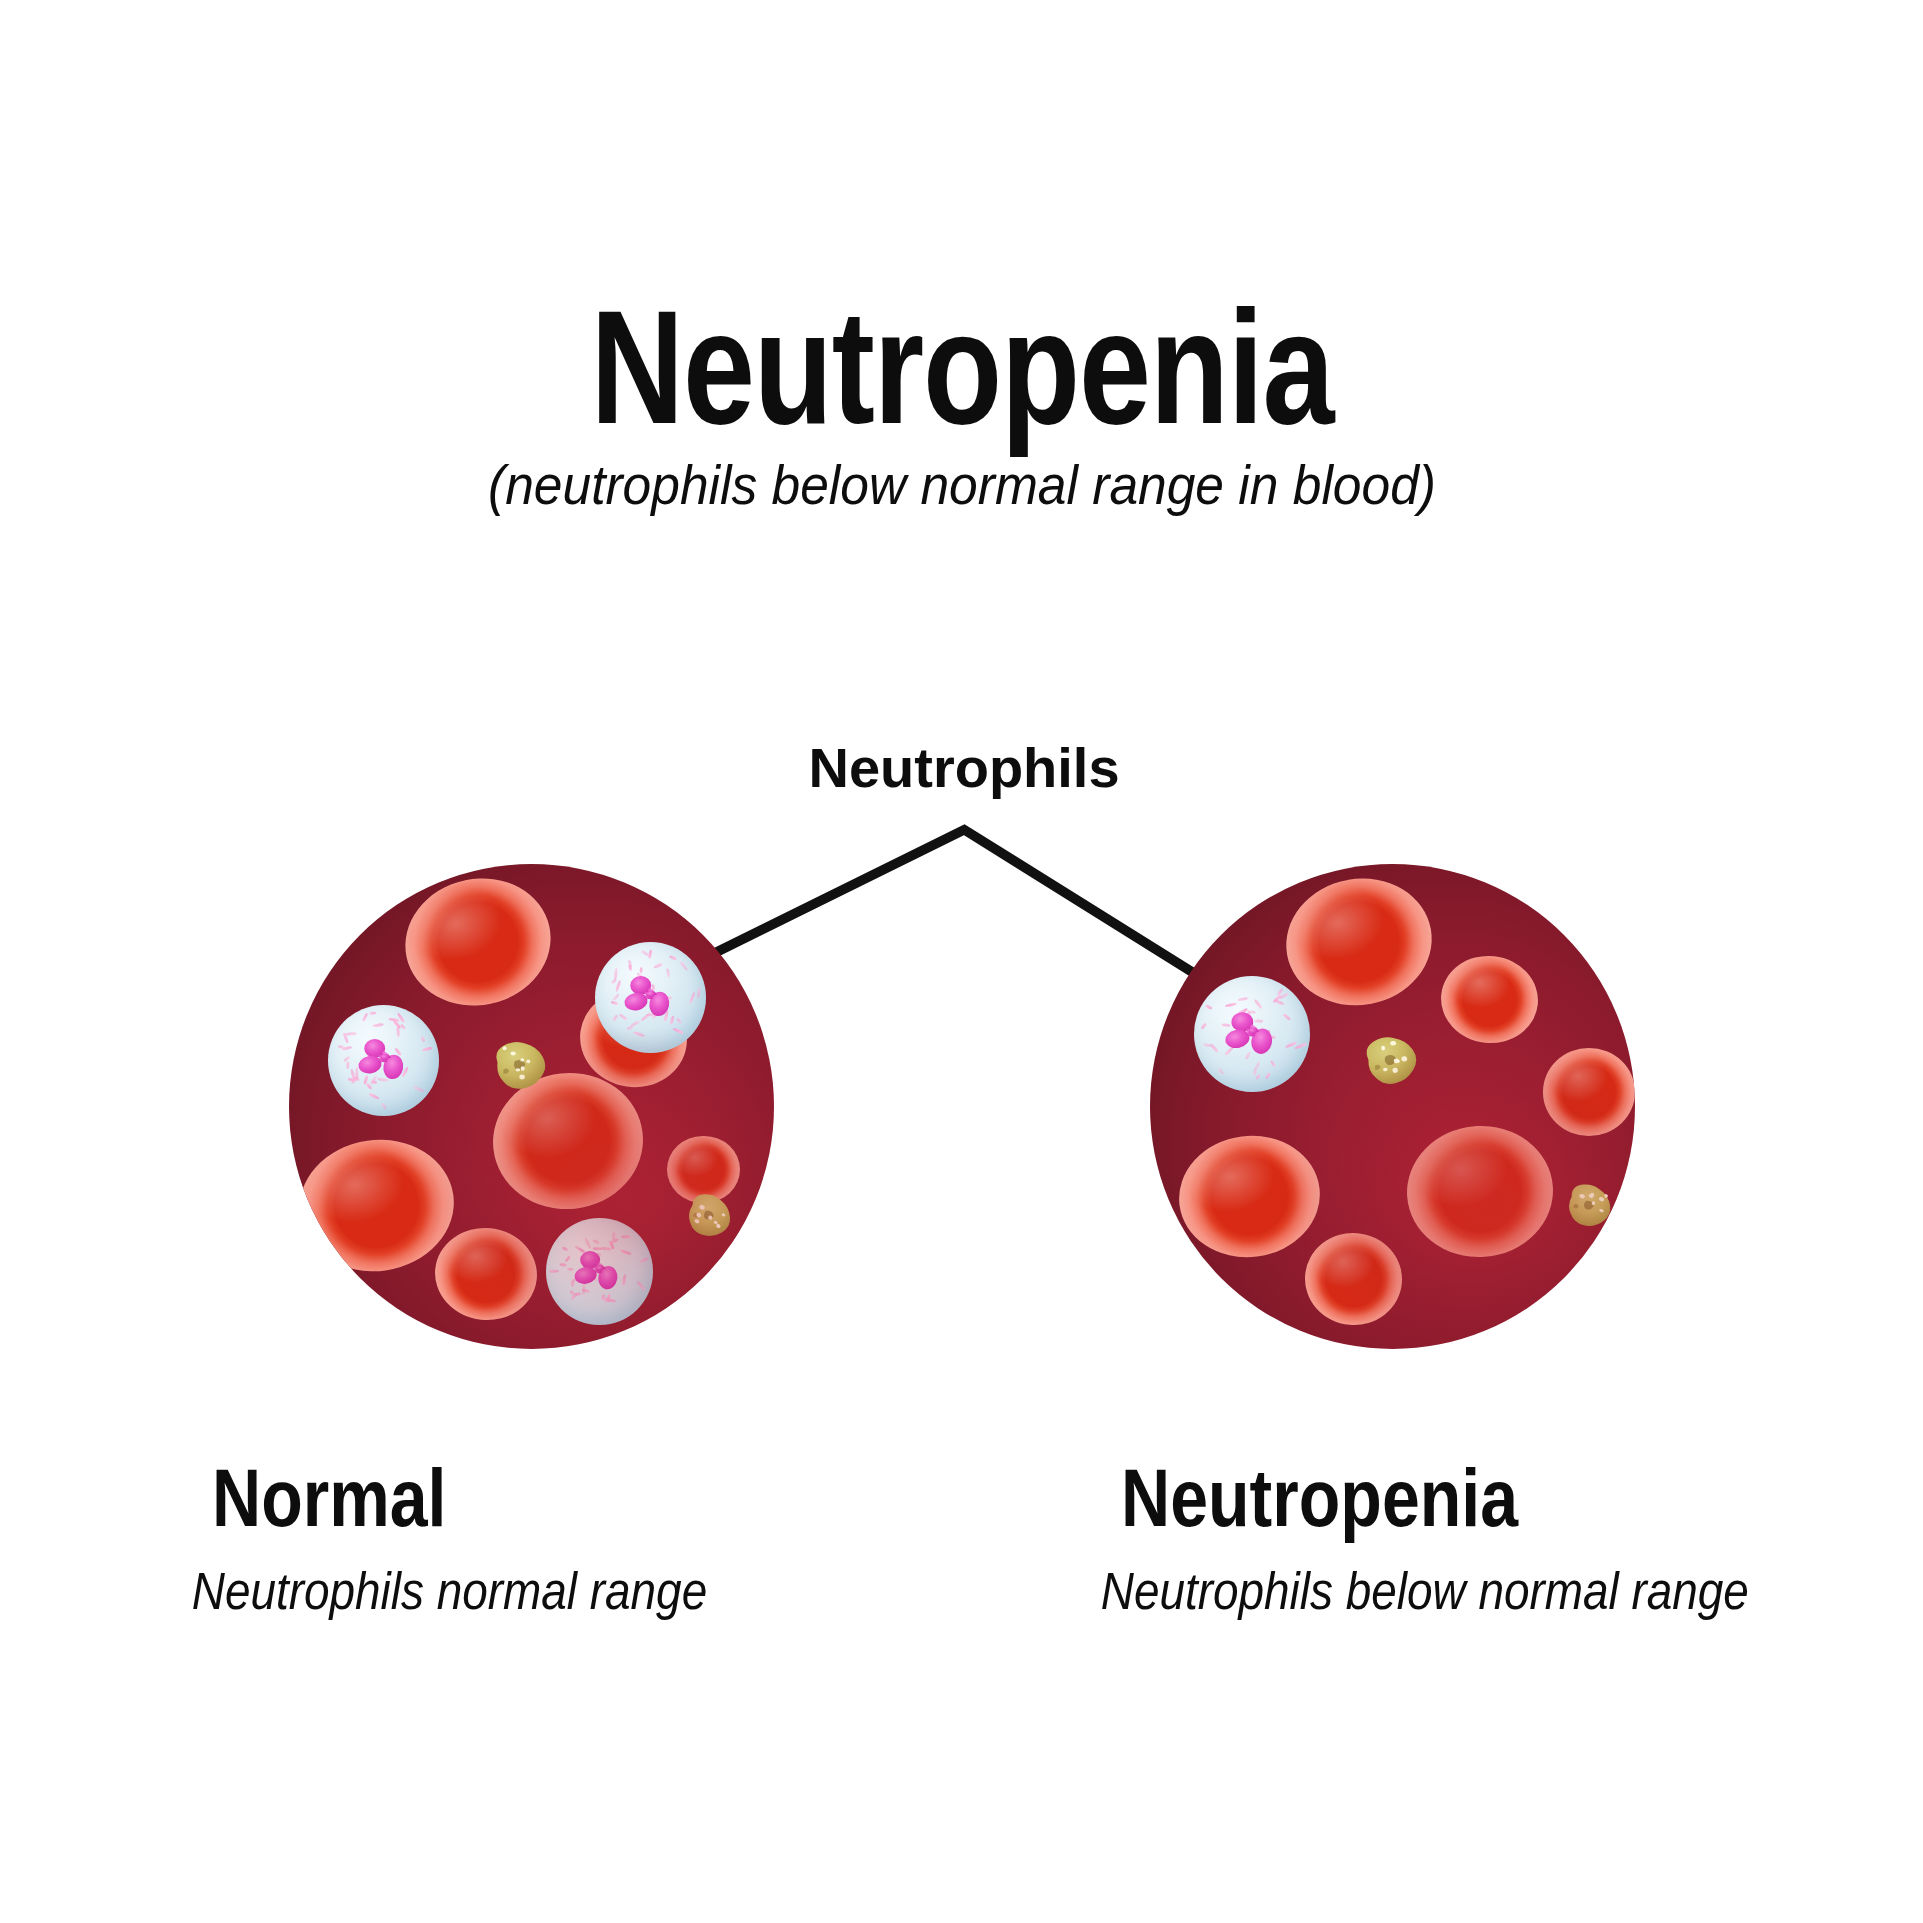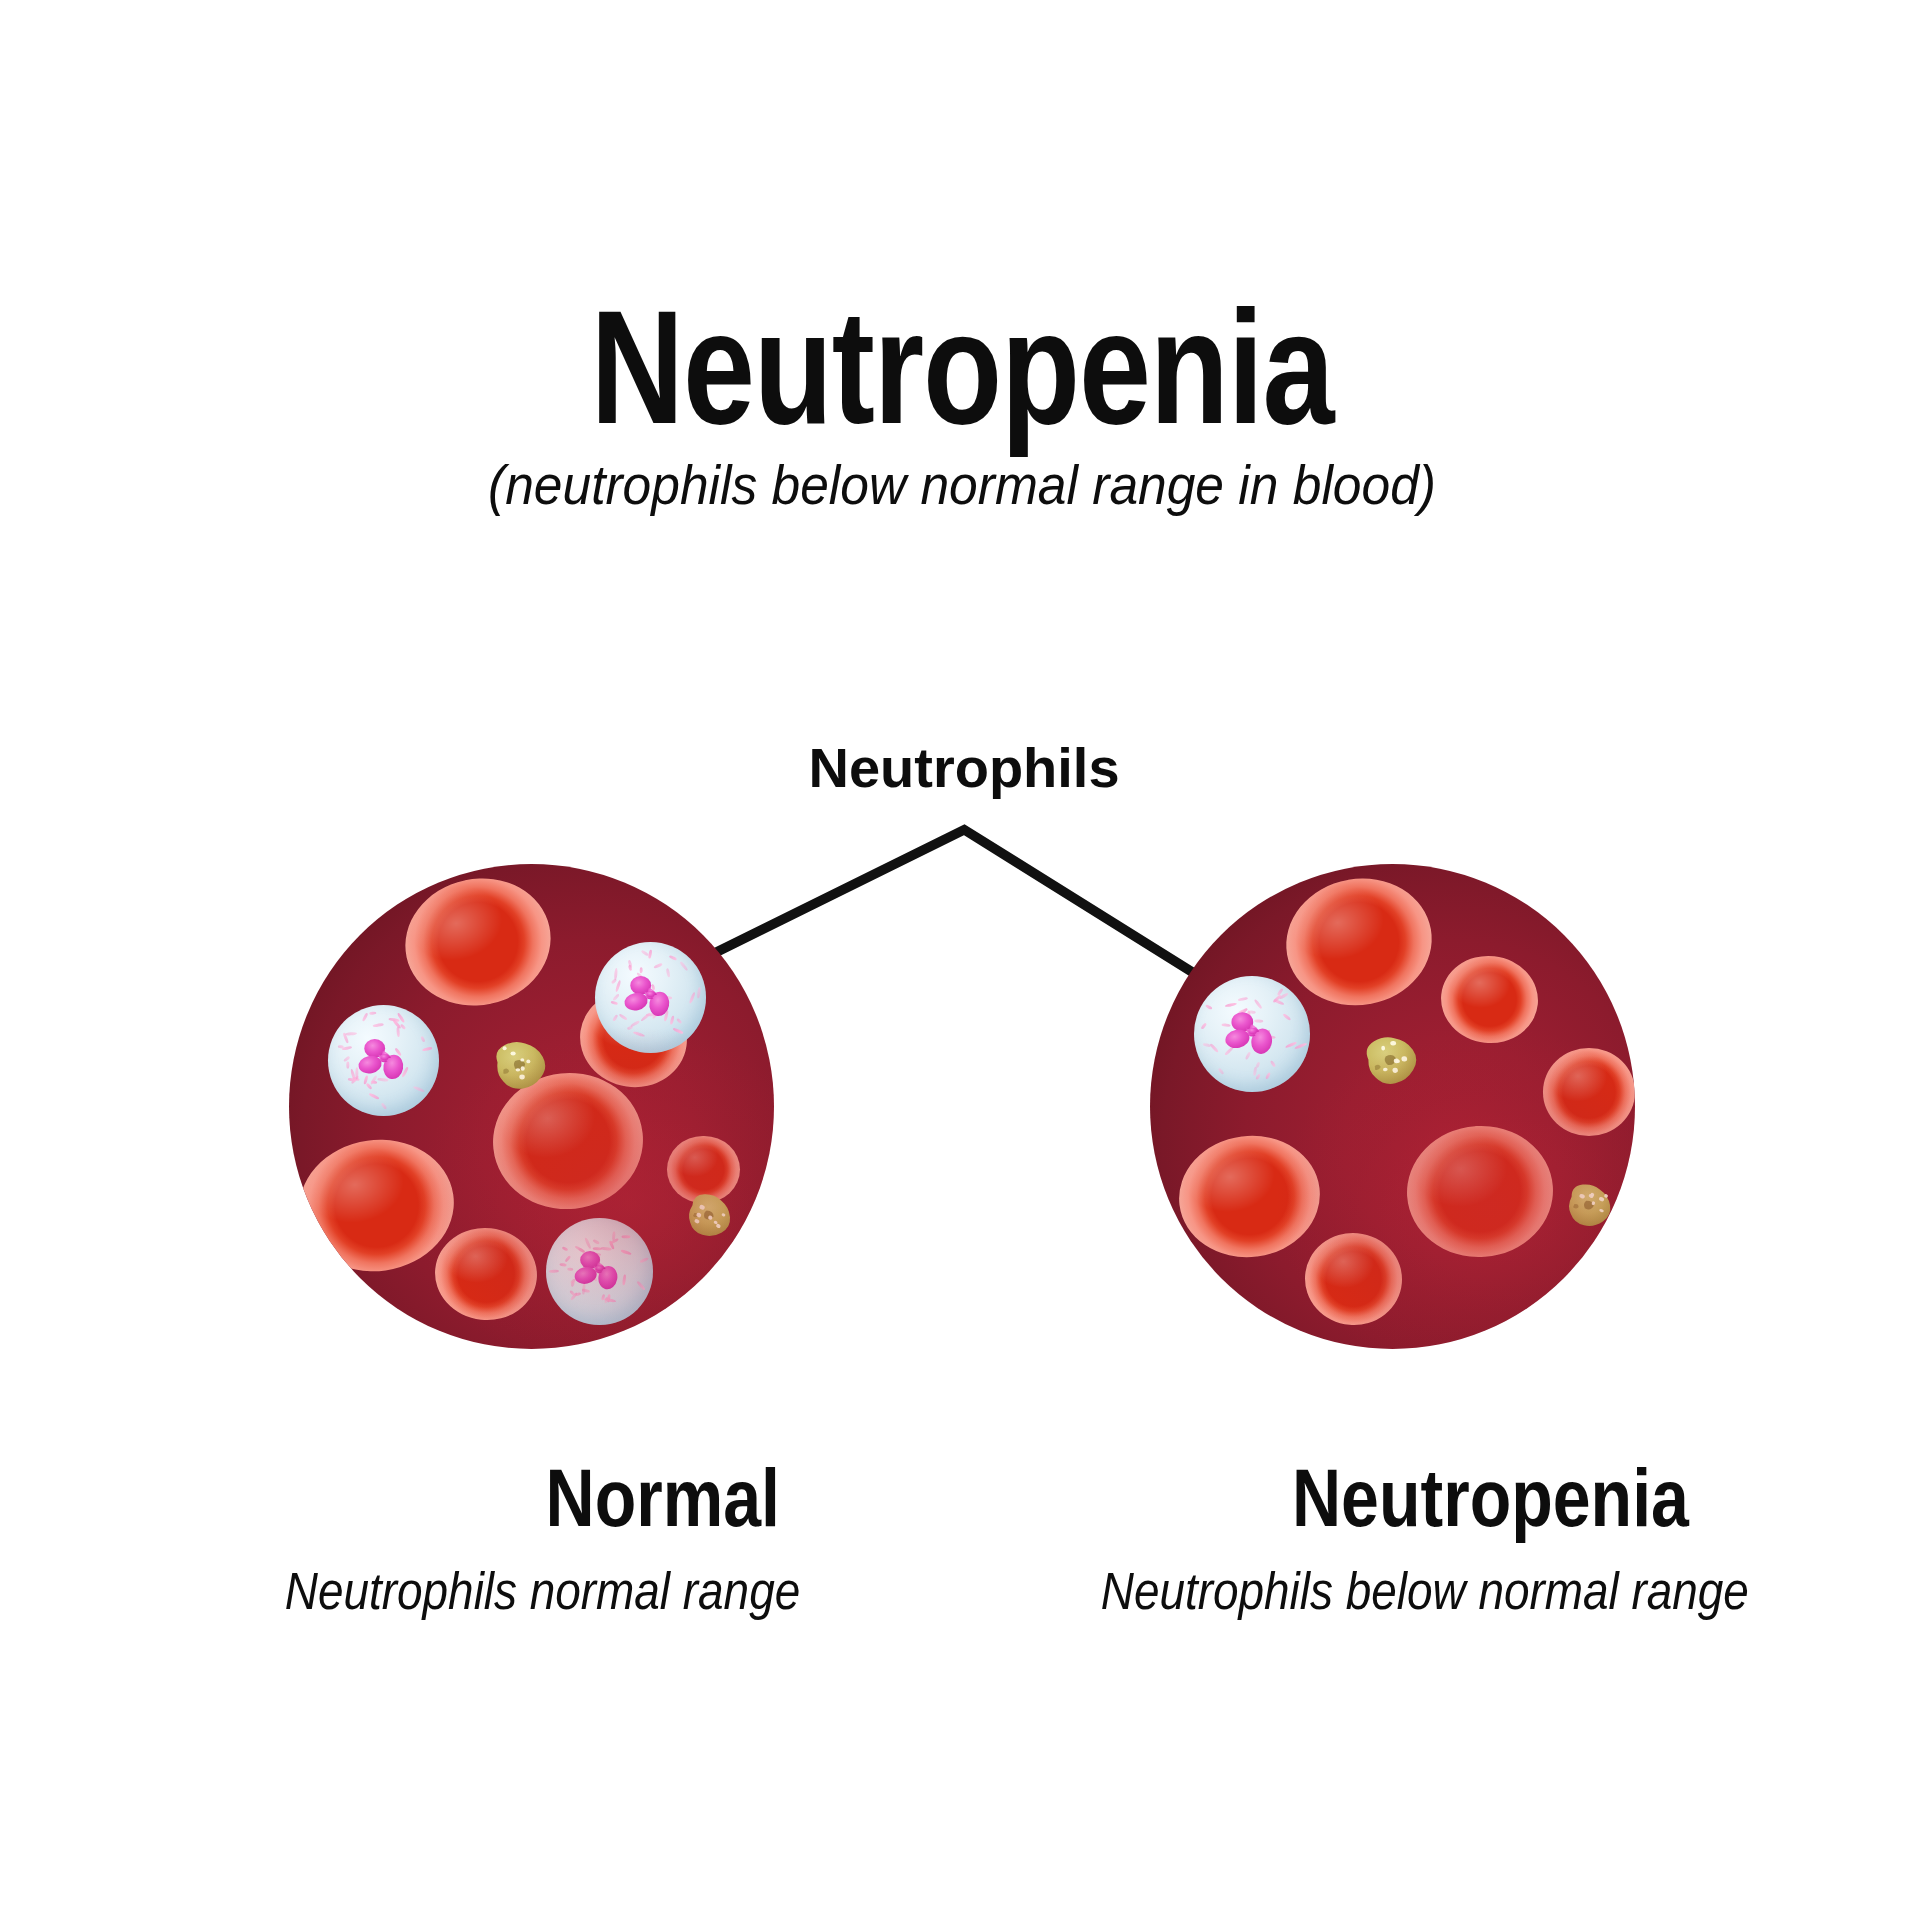--- a/index.html
+++ b/index.html
@@ -63,21 +63,21 @@
     font-family: "Liberation Sans", sans-serif;
     font-weight: bold;
     font-size: 56px;
     line-height: 1.0;
     color: #0d0d0d;
     white-space: nowrap;
   }
 
   .panel-caption {
     position: absolute;
-    text-align: right;
+    text-align: left;
     width: 676px;
   }
   .panel-caption .caption-title {
     font-family: "Liberation Sans", sans-serif;
     font-weight: bold;
     font-size: 81px;
     line-height: 1.0;
     transform: scaleX(0.84);
     transform-origin: 50% 50%;
     display: block;

